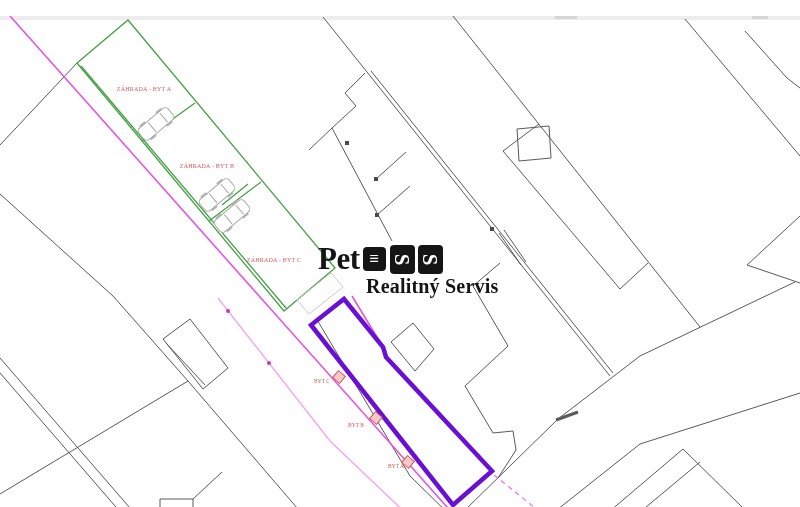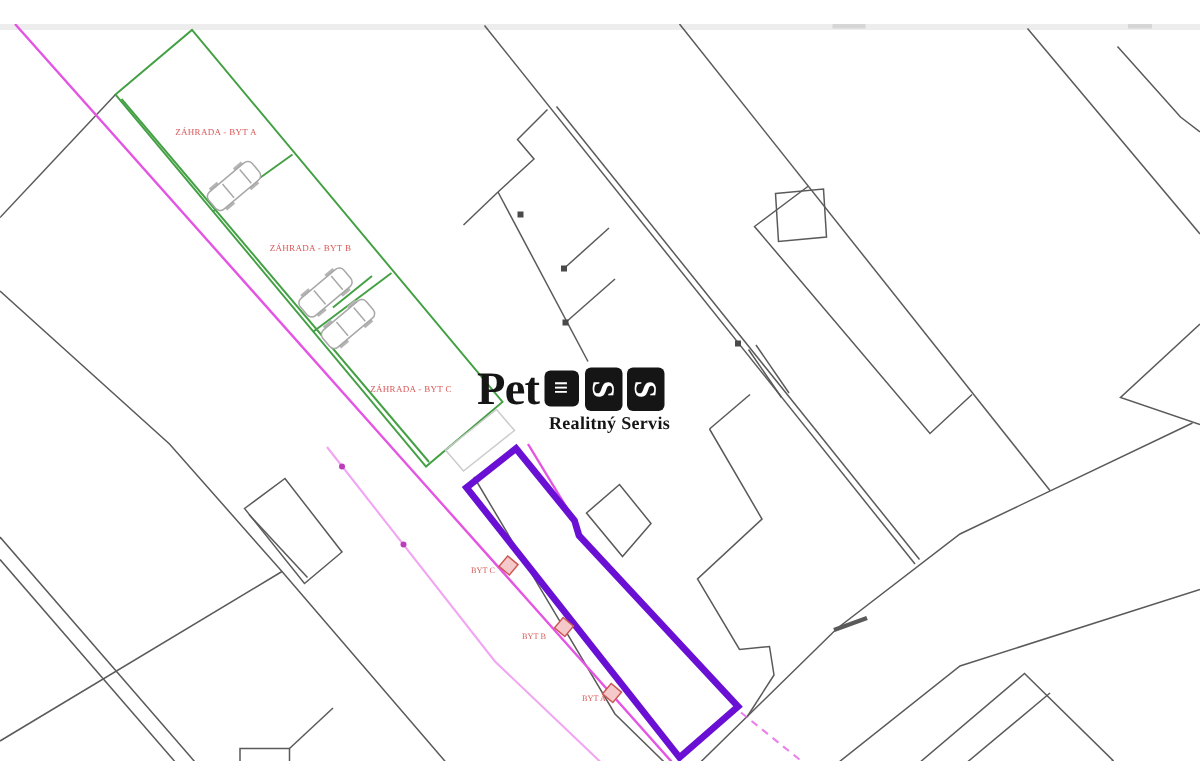--- a/index.html
+++ b/index.html
@@ -28,21 +28,21 @@
   .unit-label{position:absolute;font-size:5.5px;color:var(--color-red);white-space:nowrap;}
 
   #logo{position:absolute;left:318px;top:225px;display:flex;align-items:center;gap:2px;
         color:#151515;}
   #logo .word{font-size:31px;font-weight:700;letter-spacing:-.5px;}
   .sq{display:flex;align-items:center;justify-content:center;background:#151515;
       border-radius:4px;color:#fff;font-weight:700;}
   .sq.e{width:23px;height:24px;font-size:17px;margin:0 1px;}
   .sq.mark{width:25px;height:29px;font-size:21px;margin-left:1px;}
   .sq.mark span{display:inline-block;transform:rotate(90deg);}
-  #logo-subtitle{position:absolute;left:366px;top:259px;font-size:12px;font-weight:700;
+  #logo-subtitle{position:absolute;left:366px;top:259px;font-size:20px;font-weight:700;
                  color:#151515;letter-spacing:.2px;}
 </style>
 </head>
 <body>
 
 <div id="stage">
 
   <svg width="800" height="507" viewBox="0 0 800 507">
 
     <g>

